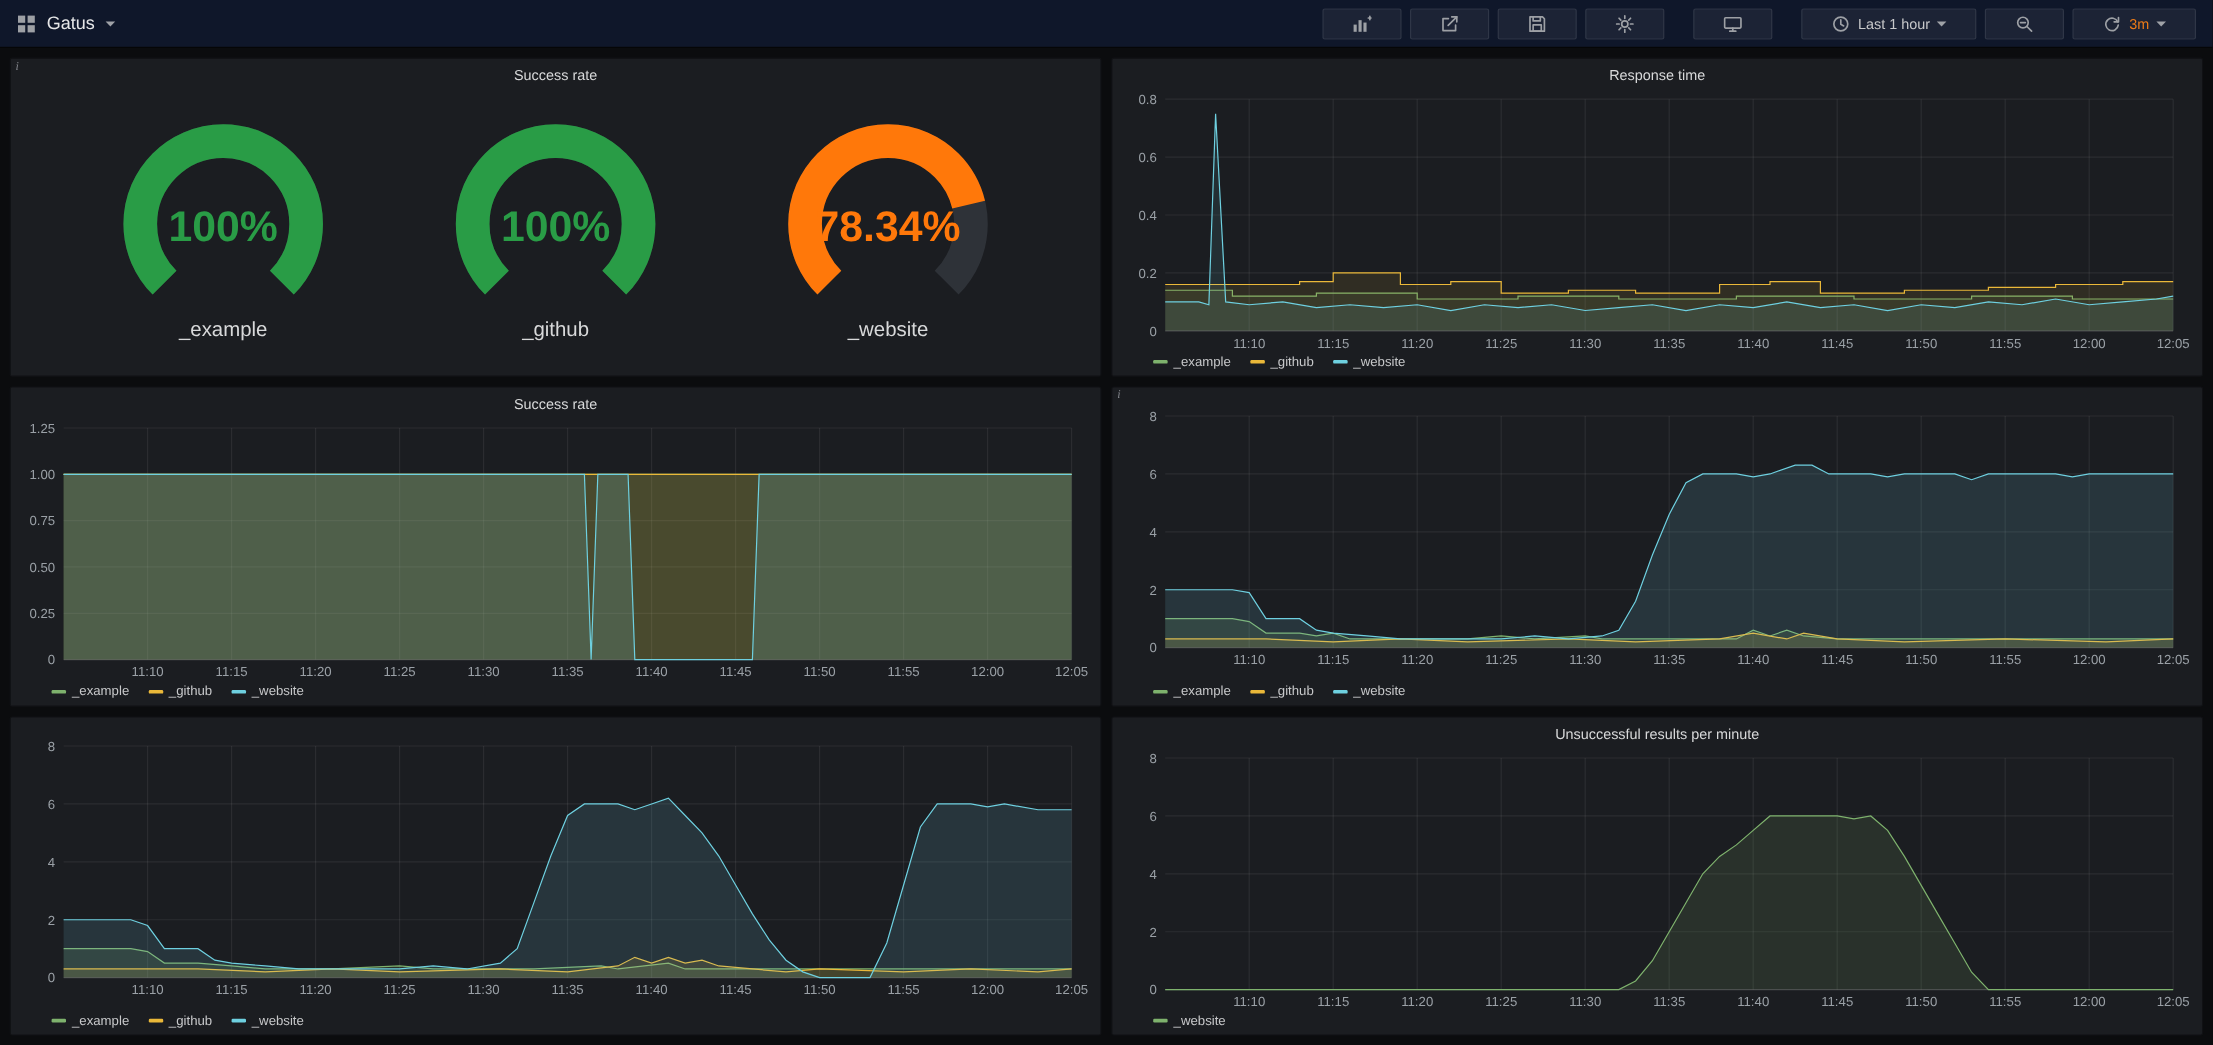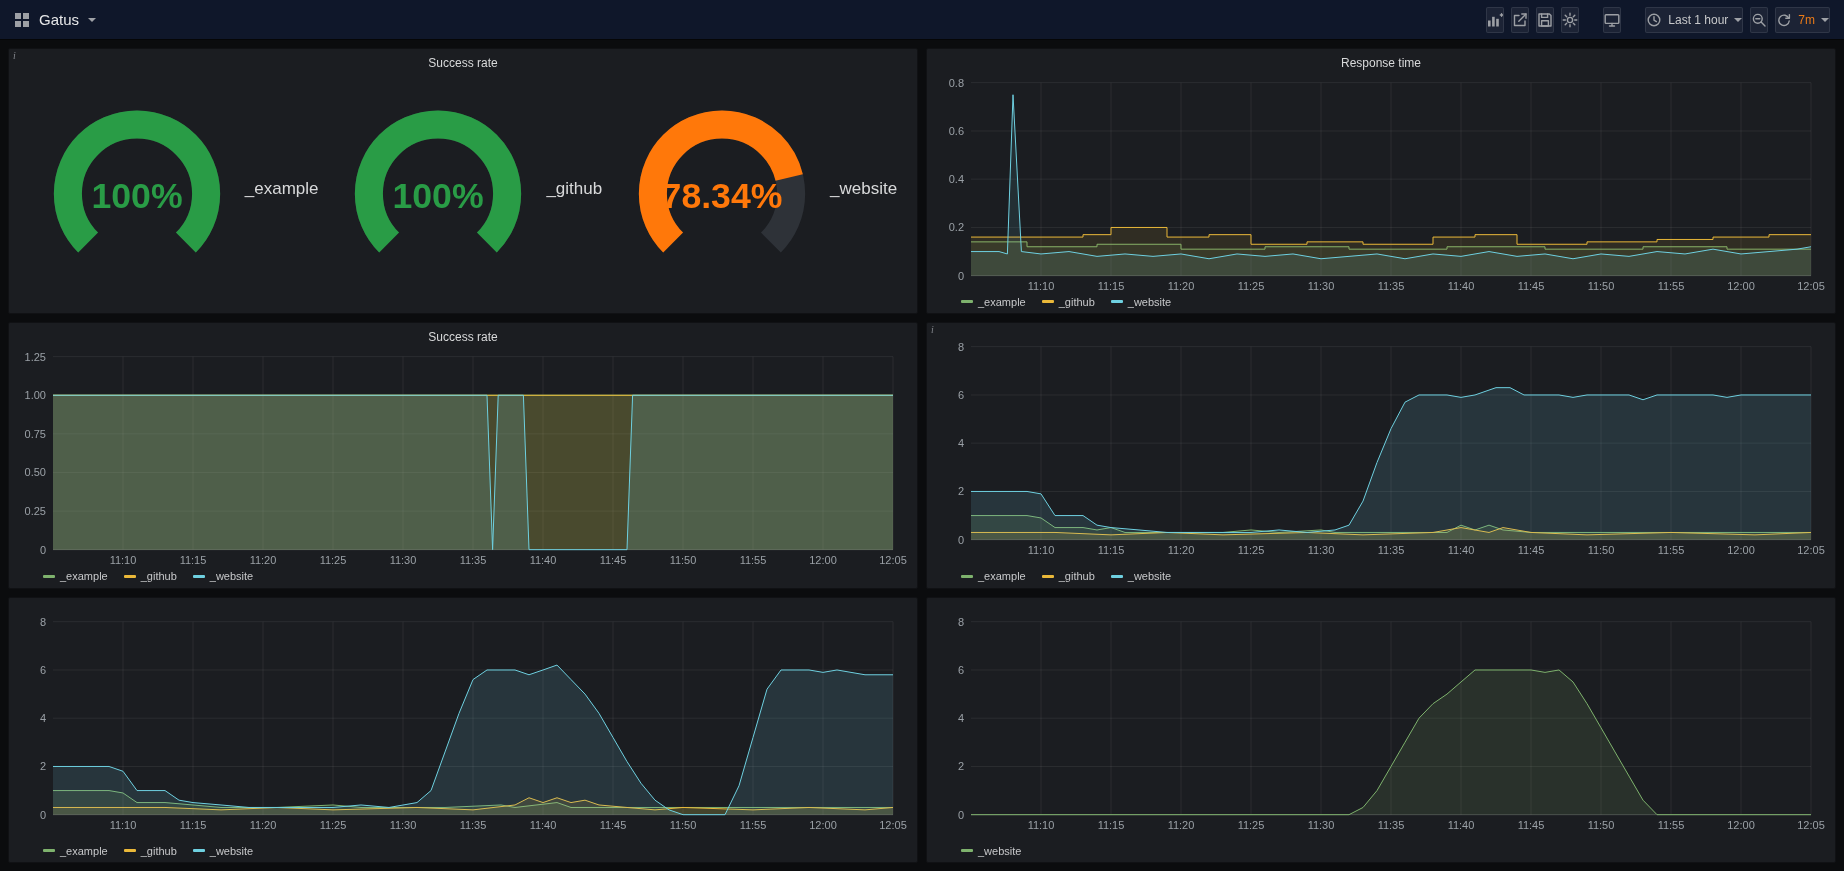--- a/index.html
+++ b/index.html
@@ -9,21 +9,21 @@
   
   .navbar{height:40px;background:#0f172a;border-bottom:1px solid #050607;
     display:flex;align-items:center;justify-content:space-between;padding:0 14px}
   .nav-left{display:flex;align-items:center;gap:9px}
   .dash-title{font-size:15px;color:#e6e7e8;cursor:pointer}
   .caret{width:0;height:0;border-left:4px solid transparent;border-right:4px solid transparent;
     border-top:4px solid #9fa2a7;display:inline-block}
   .nav-right{display:flex;align-items:center;gap:7px}
   .nav-btn{display:flex;align-items:center;gap:6px;background:rgba(255,255,255,0.055);
     border:1px solid rgba(255,255,255,0.09);border-radius:2px;color:#c7c8ca;height:26px;
-    padding:0 0;font-size:12px;cursor:pointer}
+    padding:0 24px;font-size:12px;cursor:pointer}
   .nav-gap{width:10px}
   .icon{width:16px;height:16px;display:block}
   .icon path,.icon circle,.icon rect.o{fill:none;stroke:#9da0a5;stroke-width:1.4;stroke-linecap:round;stroke-linejoin:round}
   .icon rect.f{fill:#9da0a5;stroke:none}
   .refresh-val{color:#eb7b18;font-size:12px}
 
   
   .grid-main{display:grid;grid-template-columns:1fr 1fr;grid-template-rows:repeat(3,1fr);
     gap:8px;padding:8px;height:831px}
   .panel{background:#1b1d21;border:1px solid #101114;border-radius:2px;position:relative;
@@ -39,21 +39,21 @@
   .axisline{stroke:rgba(255,255,255,0.14);stroke-width:1}
   .yl{fill:#9aa0a6;font-size:11px;text-anchor:end;font-family:"Liberation Sans",sans-serif}
   .xl{fill:#9aa0a6;font-size:11px;text-anchor:middle;font-family:"Liberation Sans",sans-serif}
   .legend{flex:0 0 17px;display:flex;gap:16px;align-items:center;padding:0 0 2px 26px;
     font-size:11px;color:#c7c8ca;overflow:hidden}
   .legend-item{display:flex;align-items:center;cursor:pointer;white-space:nowrap}
   .legend-item i{display:inline-block;width:12px;height:3px;margin-right:5px;border-radius:1px}
 
   
   .gauges{flex:1 1 auto;display:flex;align-items:center;justify-content:space-evenly;min-height:0}
-  .gauge{display:flex;flex-direction:row;align-items:center}
+  .gauge{display:flex;flex-direction:column;align-items:center}
   .gauge svg{width:216px;height:173px}
   .gauge circle{fill:none;stroke-width:26;transform:rotate(135deg);transform-origin:100px 82px}
   .gauge .gtrack{stroke:#2e3238}
   .gauge .gtext{font-size:33px;font-weight:700;text-anchor:middle;font-family:"Liberation Sans",sans-serif}
   .glabel{font-size:17px;color:#d8d9da;margin-top:-6px}
 </style>
 </head>
 <body>
 
 <div class="app">
@@ -121,21 +121,21 @@
         <svg class="icon" viewBox="0 0 16 16">
             <circle cx="6.8" cy="6.8" r="4.4"></circle>
             <path d="M10.1 10.1l3.9 3.9M4.8 6.8h4"></path>
           </svg>
       </button>
       <button class="nav-btn">
         <svg class="icon" viewBox="0 0 16 16">
             <path d="M12.8 6.2A5.2 5.2 0 1 0 13.2 9"></path>
             <path d="M13.4 2.6v3.6H9.8"></path>
           </svg>
-        <span class="refresh-val">7m</span>
+        <span class="refresh-val">3m</span>
         <span class="caret"></span>
       </button>
     </div>
   </header>
 
   <main class="grid-main">
 
     <section class="panel">
       <span class="info-corner">i</span>
       <h2 class="panel-title">Success rate</h2>
@@ -370,20 +370,21 @@
           <path d="M36.0,154.8L92.0,154.8L106.0,159.6L120.0,178.9L148.0,178.9L162.0,188.5L176.0,190.9L204.0,193.3L232.0,195.8L316.0,195.8L344.0,193.3L372.0,195.8L400.0,190.9L414.0,178.9L428.0,140.3L442.0,101.7L456.0,67.9L470.0,58.3L498.0,58.3L512.0,63.1L526.0,58.3L540.0,53.4L554.0,67.9L568.0,82.4L582.0,101.7L596.0,125.8L610.0,149.9L624.0,171.6L638.0,188.5L652.0,198.2L666.0,203.0L708.0,203.0L722.0,174.1L736.0,125.8L750.0,77.5L764.0,58.3L792.0,58.3L806.0,60.7L820.0,58.3L848.0,63.1L876.0,63.1" fill="none" stroke="#6ED0E0" stroke-width="1"></path>
         </svg>
       <div class="legend">
           <span class="legend-item"><i style="background: rgb(126, 178, 109);"></i>_example</span>
           <span class="legend-item"><i style="background: rgb(234, 184, 57);"></i>_github</span>
           <span class="legend-item"><i style="background: rgb(110, 208, 224);"></i>_website</span>
         </div>
     </section>
 
     <section class="panel">
+      <h2 class="panel-title">Unsuccessful results per minute</h2>
       <svg class="chart" viewBox="0 0 892 221">
           <line class="gl" x1="36" x2="876" y1="203.0" y2="203.0"></line>
           <text class="yl" x="29" y="207.0">0</text>
           <line class="gl" x1="36" x2="876" y1="154.8" y2="154.8"></line>
           <text class="yl" x="29" y="158.8">2</text>
           <line class="gl" x1="36" x2="876" y1="106.5" y2="106.5"></line>
           <text class="yl" x="29" y="110.5">4</text>
           <line class="gl" x1="36" x2="876" y1="58.3" y2="58.3"></line>
           <text class="yl" x="29" y="62.3">6</text>
           <line class="gl" x1="36" x2="876" y1="10.0" y2="10.0"></line>

